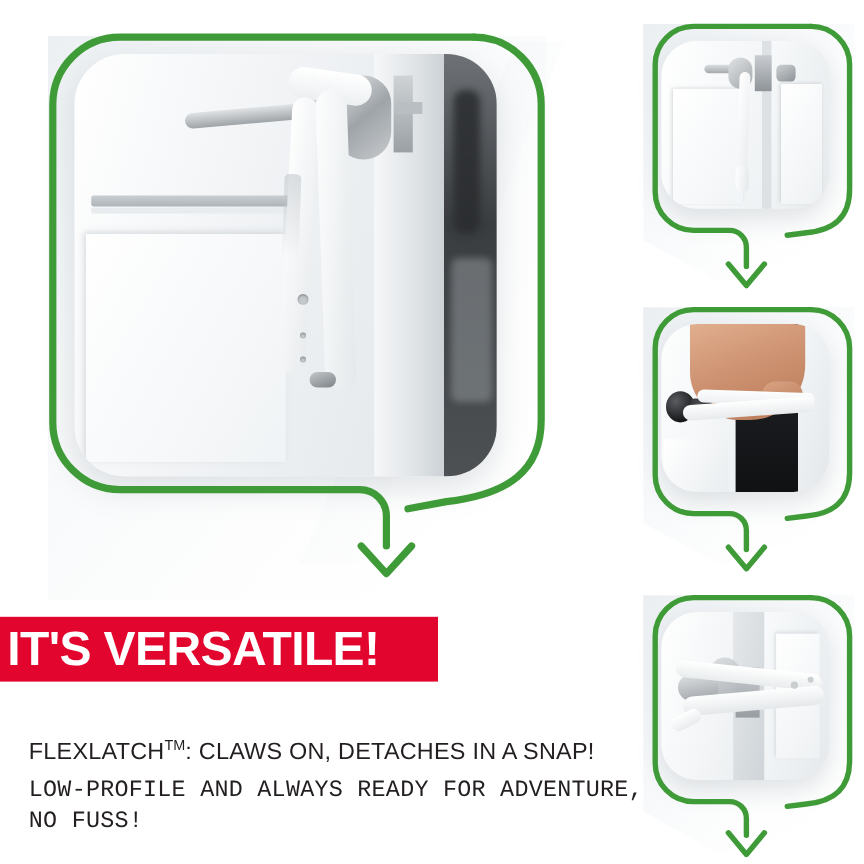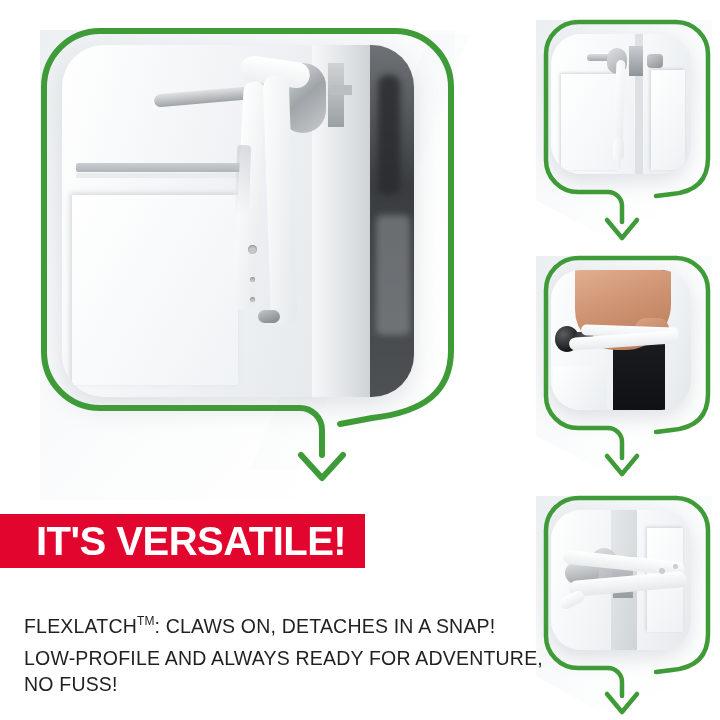--- a/index.html
+++ b/index.html
@@ -39,37 +39,37 @@
     position:absolute;left:0;top:514px;
     height:54px;width:365px;
     display:flex;align-items:center;
   }
   .headline-text{
     color:#ffffff;
     font-size:40px;
     font-weight:bold;
     letter-spacing:-0.5px;
     line-height:1;
-    padding-left:36px;
+    padding-left:6px;
     white-space:nowrap;
     font-family:"Liberation Sans","DejaVu Sans",sans-serif;
   }
 
   
   .body-copy{position:absolute;left:24px;color:#231f20;}
   .copy-line{
     font-size:19.5px;
     letter-spacing:.2px;
     line-height:26px;
     white-space:nowrap;
     font-family:"Liberation Sans","DejaVu Sans",sans-serif;
   }
   #copy-1{top:608px;}
   #copy-2{top:645px;}
-  #copy-2 .copy-line{white-space:normal;max-width:530px;}
+  #copy-2 .copy-line{white-space:normal;max-width:530px;font-family:Liberation Mono, monospace;}
   .tm{font-size:12px;vertical-align:super;letter-spacing:0;}
 
   
   #photo-main .door-face{left:0;top:0;width:250px;height:352px;
     background:linear-gradient(105deg,#ffffff 0%,#f2f4f6 48%,#e6eaed 100%);position:absolute;}
   #photo-main .door-edge{left:250px;top:0;width:58px;height:352px;
     background:linear-gradient(90deg,#f6f7f8,#dfe3e6 60%,#cdd2d6);position:absolute;}
   #photo-main .doorway{left:308px;top:0;width:44px;height:352px;
     background:linear-gradient(180deg,#6e7276 0%,#3a3d40 40%,#4d5154 100%);position:absolute;}
   #photo-main .blurobj{position:absolute;background:#2a2c2e;filter:blur(3px);opacity:.85;}

